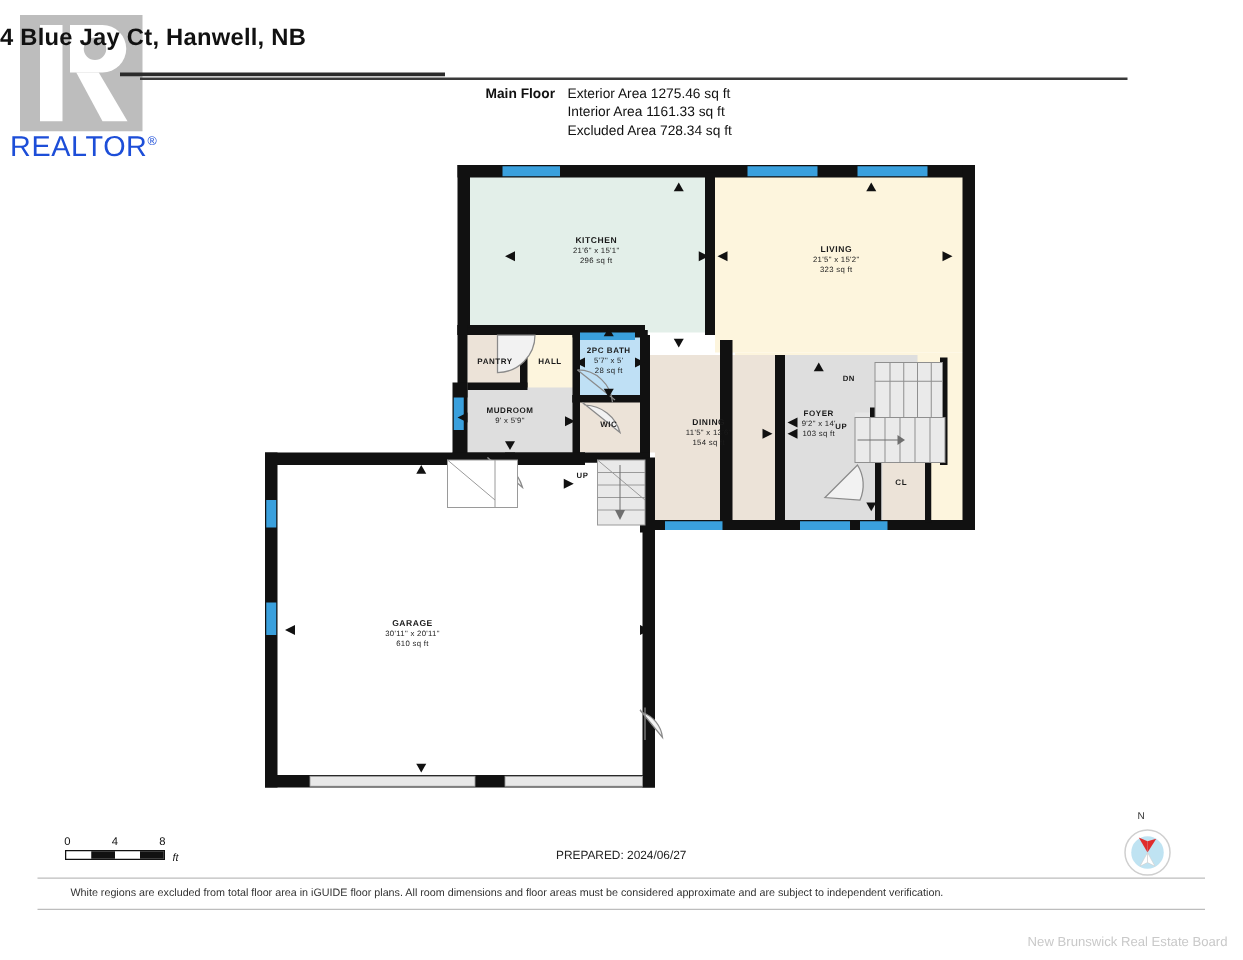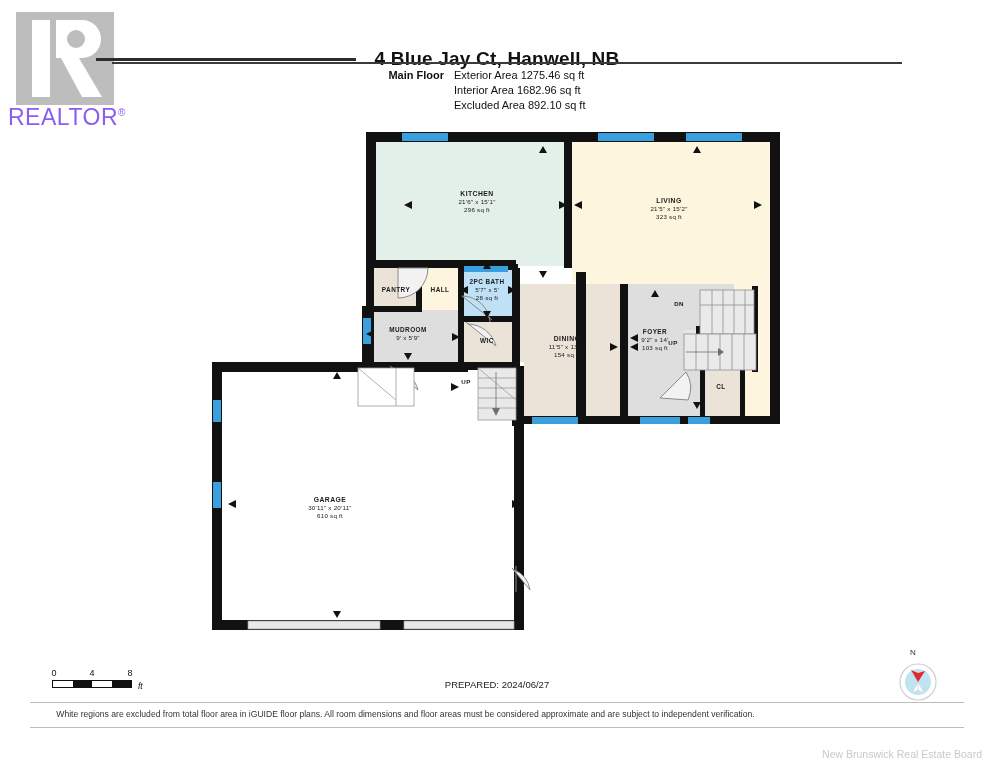--- a/index.html
+++ b/index.html
@@ -28,29 +28,29 @@
   #realtor-r {
     position: absolute; left: 0; top: 0; width: 98px; height: 93px;
   }
   #realtor-rule {
     position: absolute; left: 88px; top: 46px;
     width: 260px; height: 3px; background: #2b2b2b;
   }
   #realtor-word {
     position: absolute; left: 0px; top: 92px;
     font-size: 23px; letter-spacing: .5px;
-    color: #8b5cf6; font-family: "Liberation Sans", sans-serif;
+    color: #1d4ed8; font-family: "Liberation Sans", sans-serif;
     white-space: nowrap;
   }
   #realtor-word sup { font-size: 10px; vertical-align: super; }
 
   
   #header-title {
-    position: absolute; left: 0; top: 48px; width: 994px;
-    text-align: center;
+    position: absolute; left: 0; top: 20px; width: 994px;
+    text-align: left;
     font-size: 19px; font-weight: bold; letter-spacing: .2px;
   }
   #header-rule {
     position: absolute; left: 112px; top: 62px;
     width: 790px; height: 2px; background: #3a3a3a;
   }
   #header-meta {
     position: absolute; left: 380px; top: 68px;
     display: flex; gap: 10px;
     font-size: 11px; line-height: 15px;
@@ -144,22 +144,22 @@
   <div id="realtor-rule"></div>
   <div id="realtor-word"><span>REALTOR</span><sup>®</sup></div>
 </div>
 
 <div id="header-title">4 Blue Jay Ct, Hanwell, NB</div>
 <div id="header-rule"></div>
 <div id="header-meta">
   <div class="mf-label">Main Floor</div>
   <div class="mf-lines">
     <div>Exterior Area 1275.46 sq ft</div>
-    <div>Interior Area 1682.96 sq ft</div>
-    <div>Excluded Area 892.10 sq ft</div>
+    <div>Interior Area 1161.33 sq ft</div>
+    <div>Excluded Area 728.34 sq ft</div>
   </div>
 </div>
 
 <svg id="plan" viewBox="0 0 994 768">
   <g>
 
     <rect x="374" y="138" width="190" height="128" fill="#e3efe9"></rect>
 
     <rect x="572" y="138" width="200" height="144" fill="#fdf5dd"></rect>
     <rect x="588" y="282" width="184" height="136" fill="#fdf5dd"></rect>

